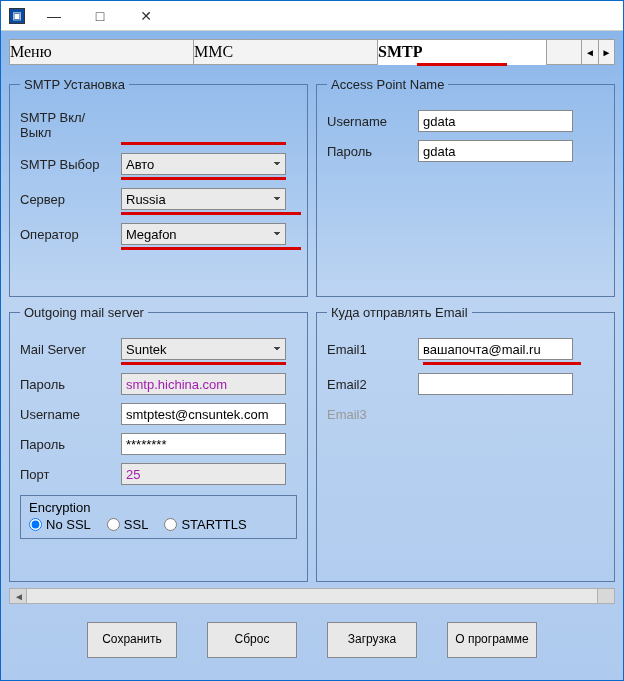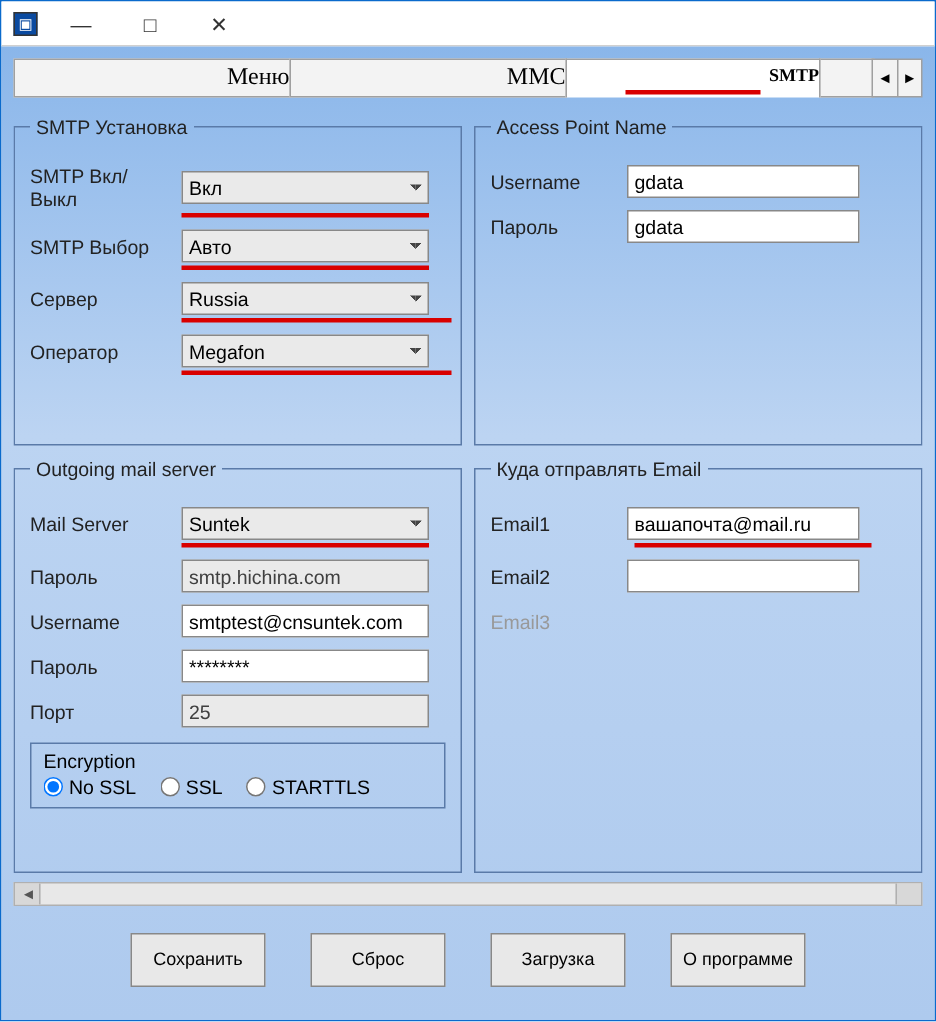--- a/index.html
+++ b/index.html
@@ -57,33 +57,33 @@
     align-items: stretch;
     background: transparent;
     height: 26px;
     margin-bottom: 12px;
   }
   .tab {
     border: 1px solid #a0a0a0;
     border-bottom: 1px solid #a0a0a0;
     background: #f3f3f3;
     padding: 3px 0 0 0;
-    text-align: right;
+    text-align: left;
     font-size: 14px;
     cursor: default;
     margin-right: -1px;
   }
   .tab.active {
     background: #fff;
     border-bottom: none;
     z-index: 2;
   }
   .tab.menu { flex: 0 0 185px; font-family: "Times New Roman", serif; font-size: 16px; }
   .tab.mmc  { flex: 0 0 185px; font-family: "Times New Roman", serif; font-size: 16px; }
-  .tab.smtp { flex: 0 0 170px; font-family: "Times New Roman", serif; font-size: 12px; font-weight: bold; }
+  .tab.smtp { flex: 0 0 170px; font-family: "Times New Roman", serif; font-size: 16px; font-weight: bold; }
   .tab-underline { display:block; height:3px; background:#d90000; width:90px; margin:2px auto 0 auto; }
   .navbtns {
     display: flex;
     border: 1px solid #a0a0a0;
     margin-left: -1px;
   }
   .navbtn {
     width: 16px;
     display: flex; align-items:center; justify-content:center;
     background:#f3f3f3;
@@ -131,21 +131,21 @@
     background: #eaeaea;
     appearance: none;
     -webkit-appearance: none;
     padding-right: 18px;
     background-image: linear-gradient(45deg, transparent 50%, #444 50%), linear-gradient(135deg, #444 50%, transparent 50%);
     background-position: right 8px center, right 4px center;
     background-size: 4px 4px, 4px 4px;
     background-repeat: no-repeat;
   }
   input[type=text] { width: 165px; }
-  input[type=text].ro { background: #eaeaea; color: #404040; }
+  input[type=text].ro { background: #eaeaea; color: #a21caf; }
   input[type=text].apn { width: 155px; }
 
   .redline { height: 3px; background: #d90000; margin-top: 2px; }
   .redline.sel { width: 165px; margin-left:101px; margin-top:-6px; margin-bottom:4px;}
   .redline.sel2 { width: 180px; margin-left:101px; margin-top:-6px; margin-bottom:4px;}
   .redline.mail { width: 165px; margin-left:101px; margin-top:-6px; margin-bottom:4px;}
   .redline.email { width: 158px; margin-left:96px; margin-top:-6px; margin-bottom:4px;}
 
   .enc-box {
     border: 1px solid #5a7aa8;
@@ -220,21 +220,20 @@
         <div class="navbtn">►</div>
       </div>
     </div>
 
     <div class="grid">
 
       <fieldset>
         <legend>SMTP Установка</legend>
         <div class="row">
           <label>SMTP Вкл/Выкл</label>
-          <select><option>Вкл</option></select>
         </div>
         <div class="redline sel"></div>
         <div class="row">
           <label>SMTP Выбор</label>
           <select><option>Авто</option></select>
         </div>
         <div class="redline sel"></div>
         <div class="row">
           <label>Сервер</label>
           <select><option>Russia</option></select>

